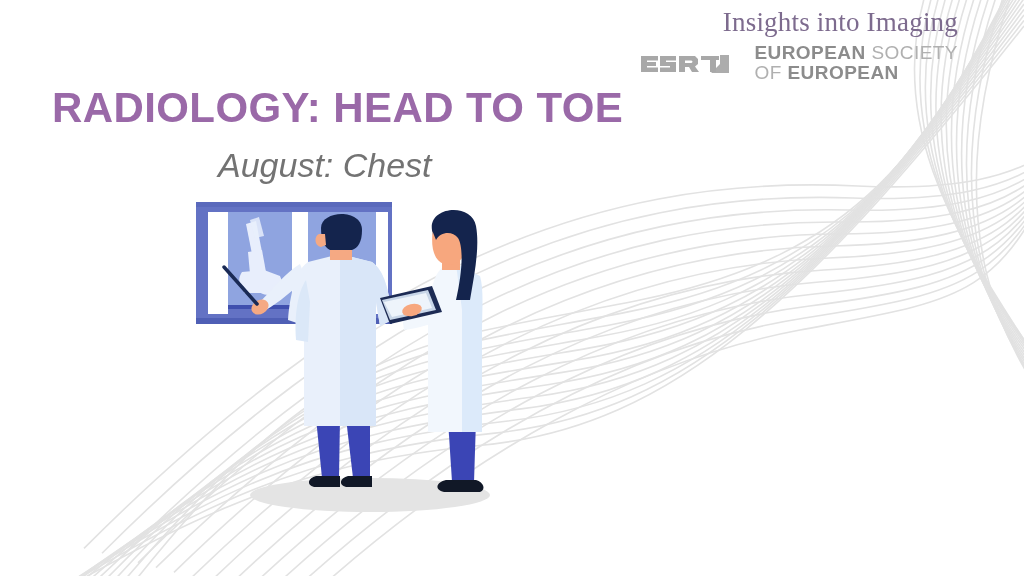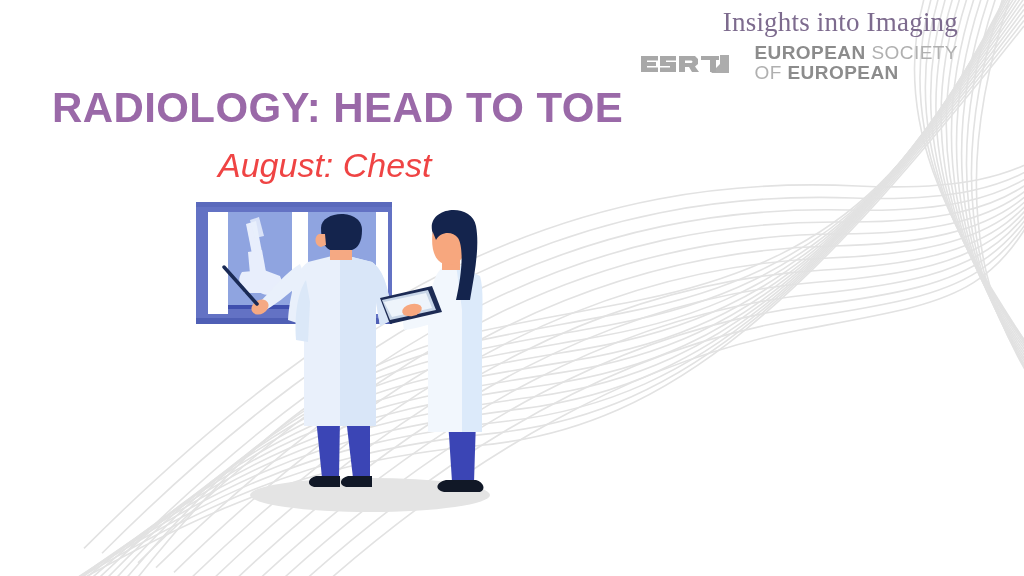--- a/index.html
+++ b/index.html
@@ -69,21 +69,21 @@
     letter-spacing: 0.4px;
     color: #9a69a8;
     white-space: nowrap;
   }
   #subhead {
     position: absolute;
     left: 218px;
     top: 146px;
     font-size: 34px;
     font-style: italic;
-    color: #ef4444;
+    color: #737373;
     white-space: nowrap;
   }
 
   
   #illustration {
     position: absolute;
     left: 180px;
     top: 190px;
     width: 380px;
     height: 330px;

